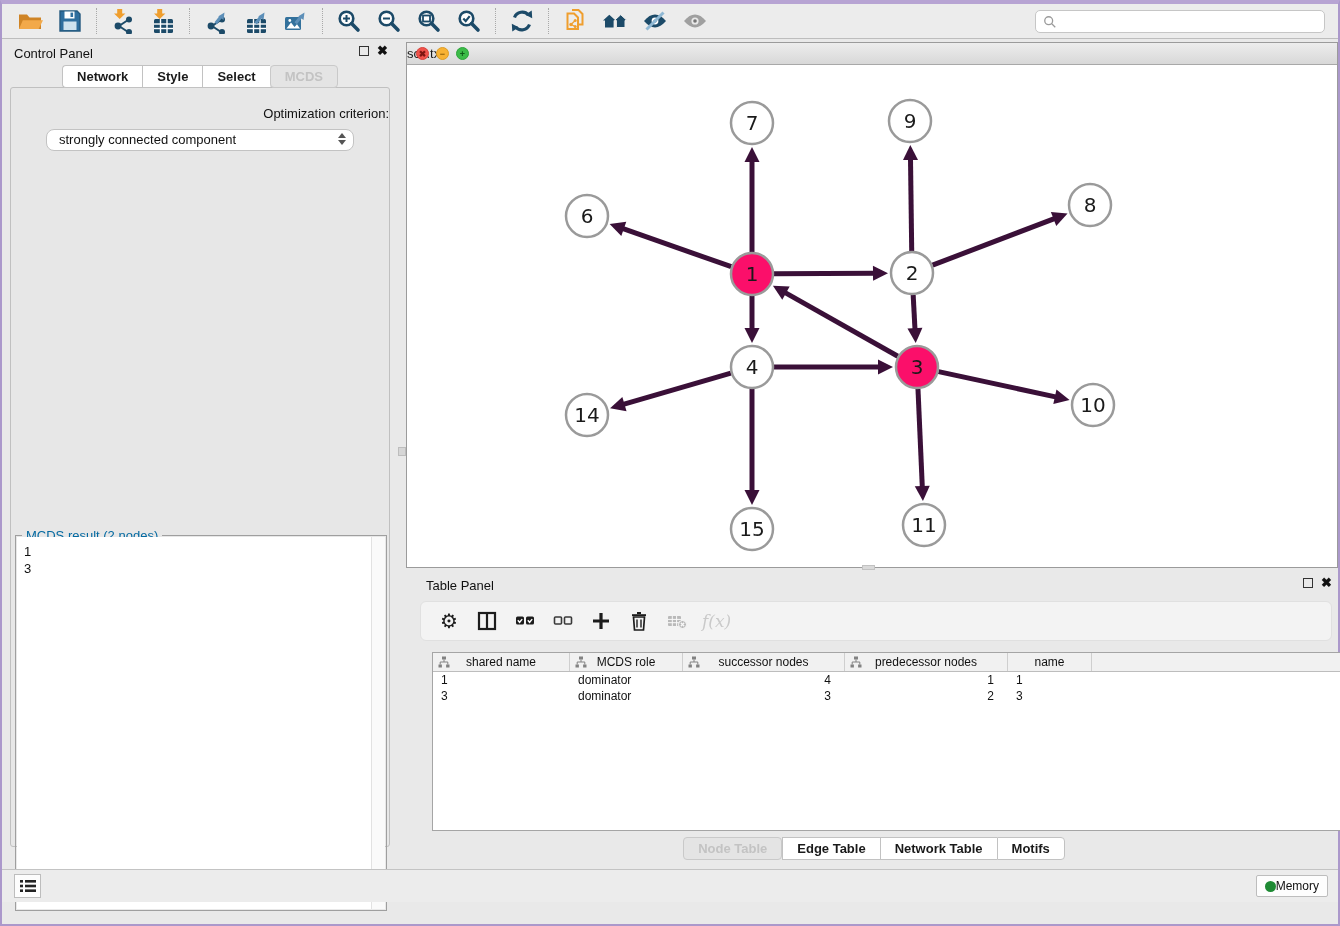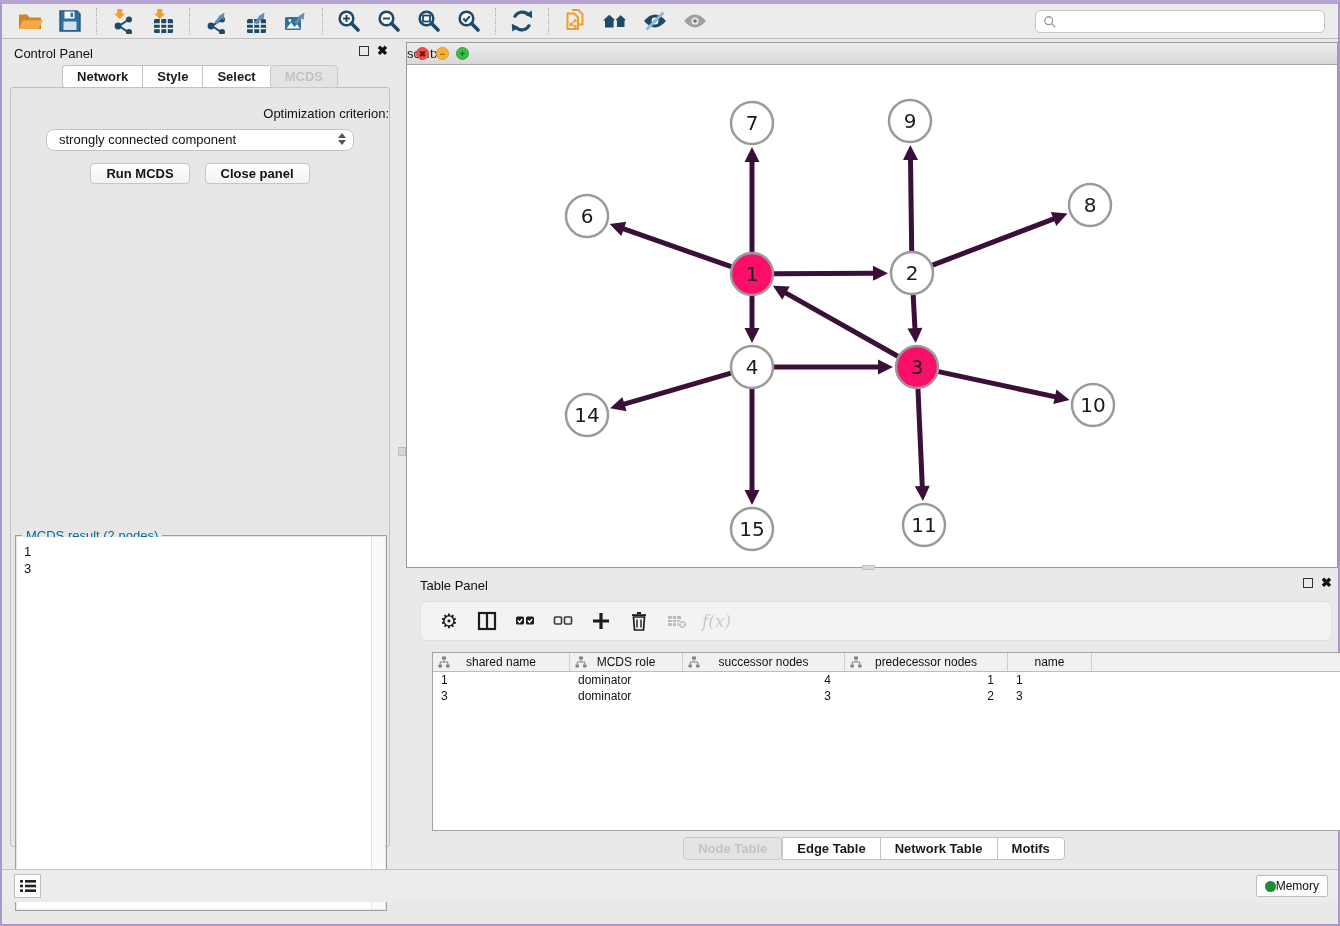--- a/index.html
+++ b/index.html
@@ -304,24 +304,20 @@
           <div class="tab active">MCDS</div>
         </div>
       <div class="cp-body">
         <div class="opt-label">Optimization criterion:</div>
         <div class="dropdown">
           <span>strongly connected component</span>
           <span class="dd-arrows">
             <i class="dd-up"></i>
               <i class="dd-down"></i>
           </span>
-        </div>
-        <div class="cp-buttons">
-          <button class="mac-btn">Run MCDS</button>
-          <button class="mac-btn">Close panel</button>
         </div>
         <div class="result-box">
           <span class="result-legend">MCDS result (2 nodes)</span>
           <div class="result-inner">
             <div class="result-text" id="resultText">1
 3</div>
             <div class="result-scroll"></div>
           </div>
         </div>
       </div>
@@ -391,21 +387,21 @@
             <circle cx="517" cy="460" r="21" fill="#ffffff" stroke="#9a9a9a" stroke-width="2.5"></circle>
             <text x="517" y="460" text-anchor="middle" dy="0.35em" font-size="20" fill="#1a1a1a" font-family="&quot;DejaVu Sans&quot;, sans-serif">11</text>
           </svg>
       </div>
     </div>
 
     <div class="h-grip"></div>
 
     <div class="table-panel">
       <div class="tp-header">
-        <span class="panel-title" style="left:14px">Table Panel</span>
+        <span class="panel-title" style="left:20px">Table Panel</span>
         <span class="panel-icons">
           <span class="float-ic"></span>
           <span class="close-ic">✖</span>
         </span>
       </div>
       <div class="tp-toolbar" id="tpToolbar">
           <div class="tp-ic">
             <span class="glyph">⚙</span>
           </div>
           <div class="tp-ic">

